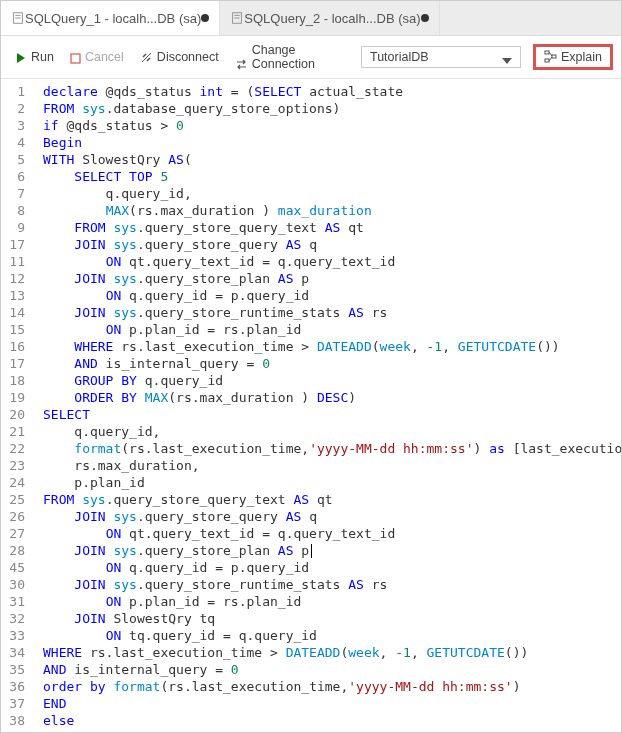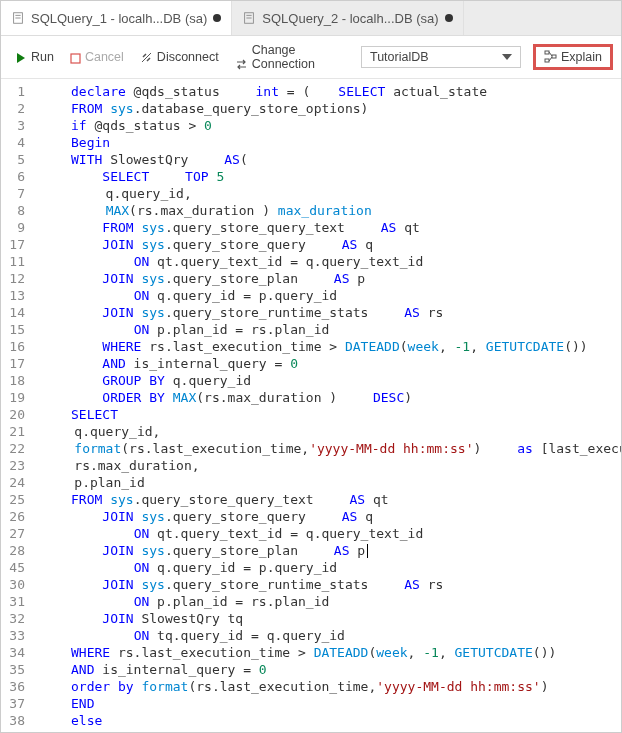--- a/index.html
+++ b/index.html
@@ -16,21 +16,21 @@
   .tabs {
     display: flex;
     background: #ececec;
     border-bottom: 1px solid #ddd;
     height: 35px;
   }
   .tab {
     display: flex;
     align-items: center;
     padding: 0 10px;
-    gap: 6px;
+    gap: 0;
     font-size: 13px;
     color: #555;
     cursor: pointer;
     border-right: 1px solid #e0e0e0;
   }
   .tab.active { background: #fff; }
   .tab-icon { width: 14px; height: 14px; display: inline-flex; }
   .dot { width: 8px; height: 8px; border-radius: 50%; background: #333; display: inline-block; }
   .close-x { color: #777; font-size: 14px; padding: 0 2px; }
   .toolbar {
@@ -52,21 +52,21 @@
   }
   .run-icon { color: #107c10; }
   .cancel-icon { color: #d9534f; }
   .db-select {
     border: 1px solid #ccc;
     background: #fff;
     padding: 3px 8px;
     min-width: 160px;
     display: flex;
     justify-content: space-between;
-    align-items: center;
+    align-items: flex-end;
     font-size: 12.5px;
     cursor: pointer;
   }
   .explain-btn {
     border: 3px solid #d9534f;
     padding: 3px 8px;
     display: flex;
     align-items: flex-start;
     gap: 4px;
     cursor: pointer;
@@ -87,21 +87,21 @@
     text-align: right;
     padding: 4px 10px 4px 4px;
     user-select: none;
     min-width: 34px;
     background: #fff;
   }
   .code {
     padding: 4px 8px;
     white-space: pre;
   }
-  .k { color: #0000ff; margin-left: 28px; } 
+  .k { color: #0000ff; } 
   .m { color: #0086d1; } 
   .n { color: #09885a; } 
   .s { color: #a31515; }
   .caret {
     border-left: 1px solid #000;
     display: inline-block;
     height: 14px;
     vertical-align: text-bottom;
     margin-left: 2px;
   }

